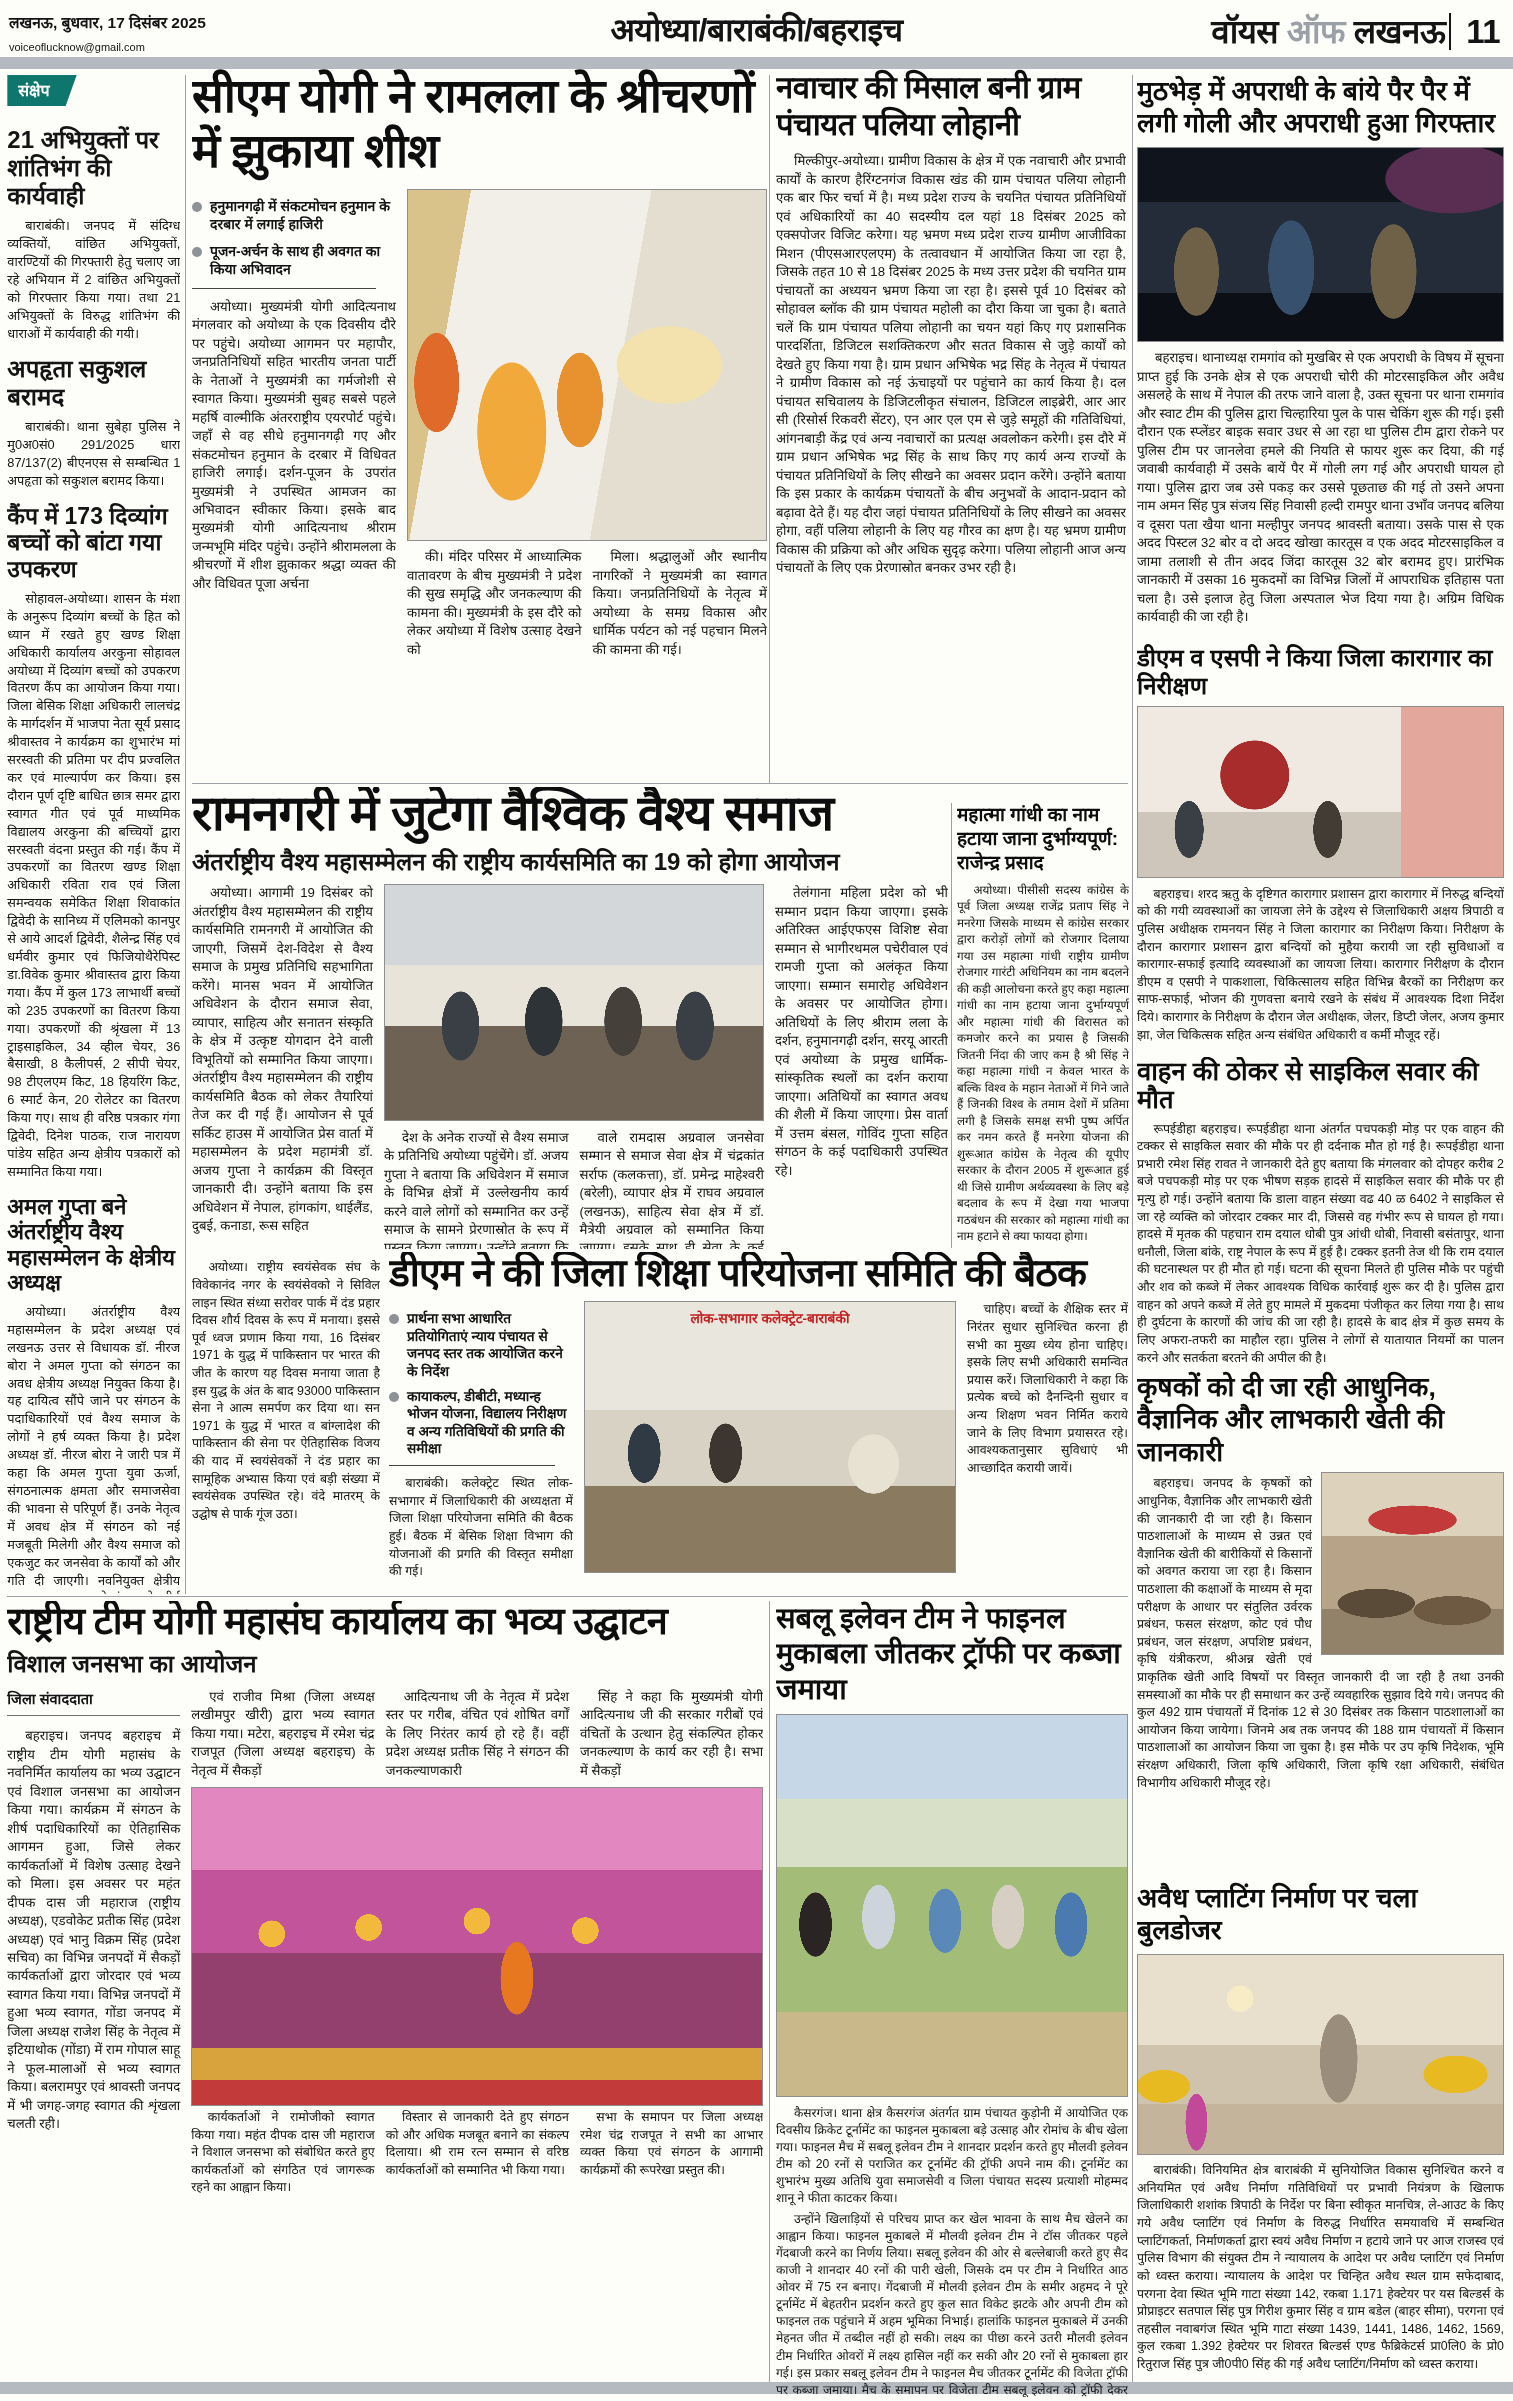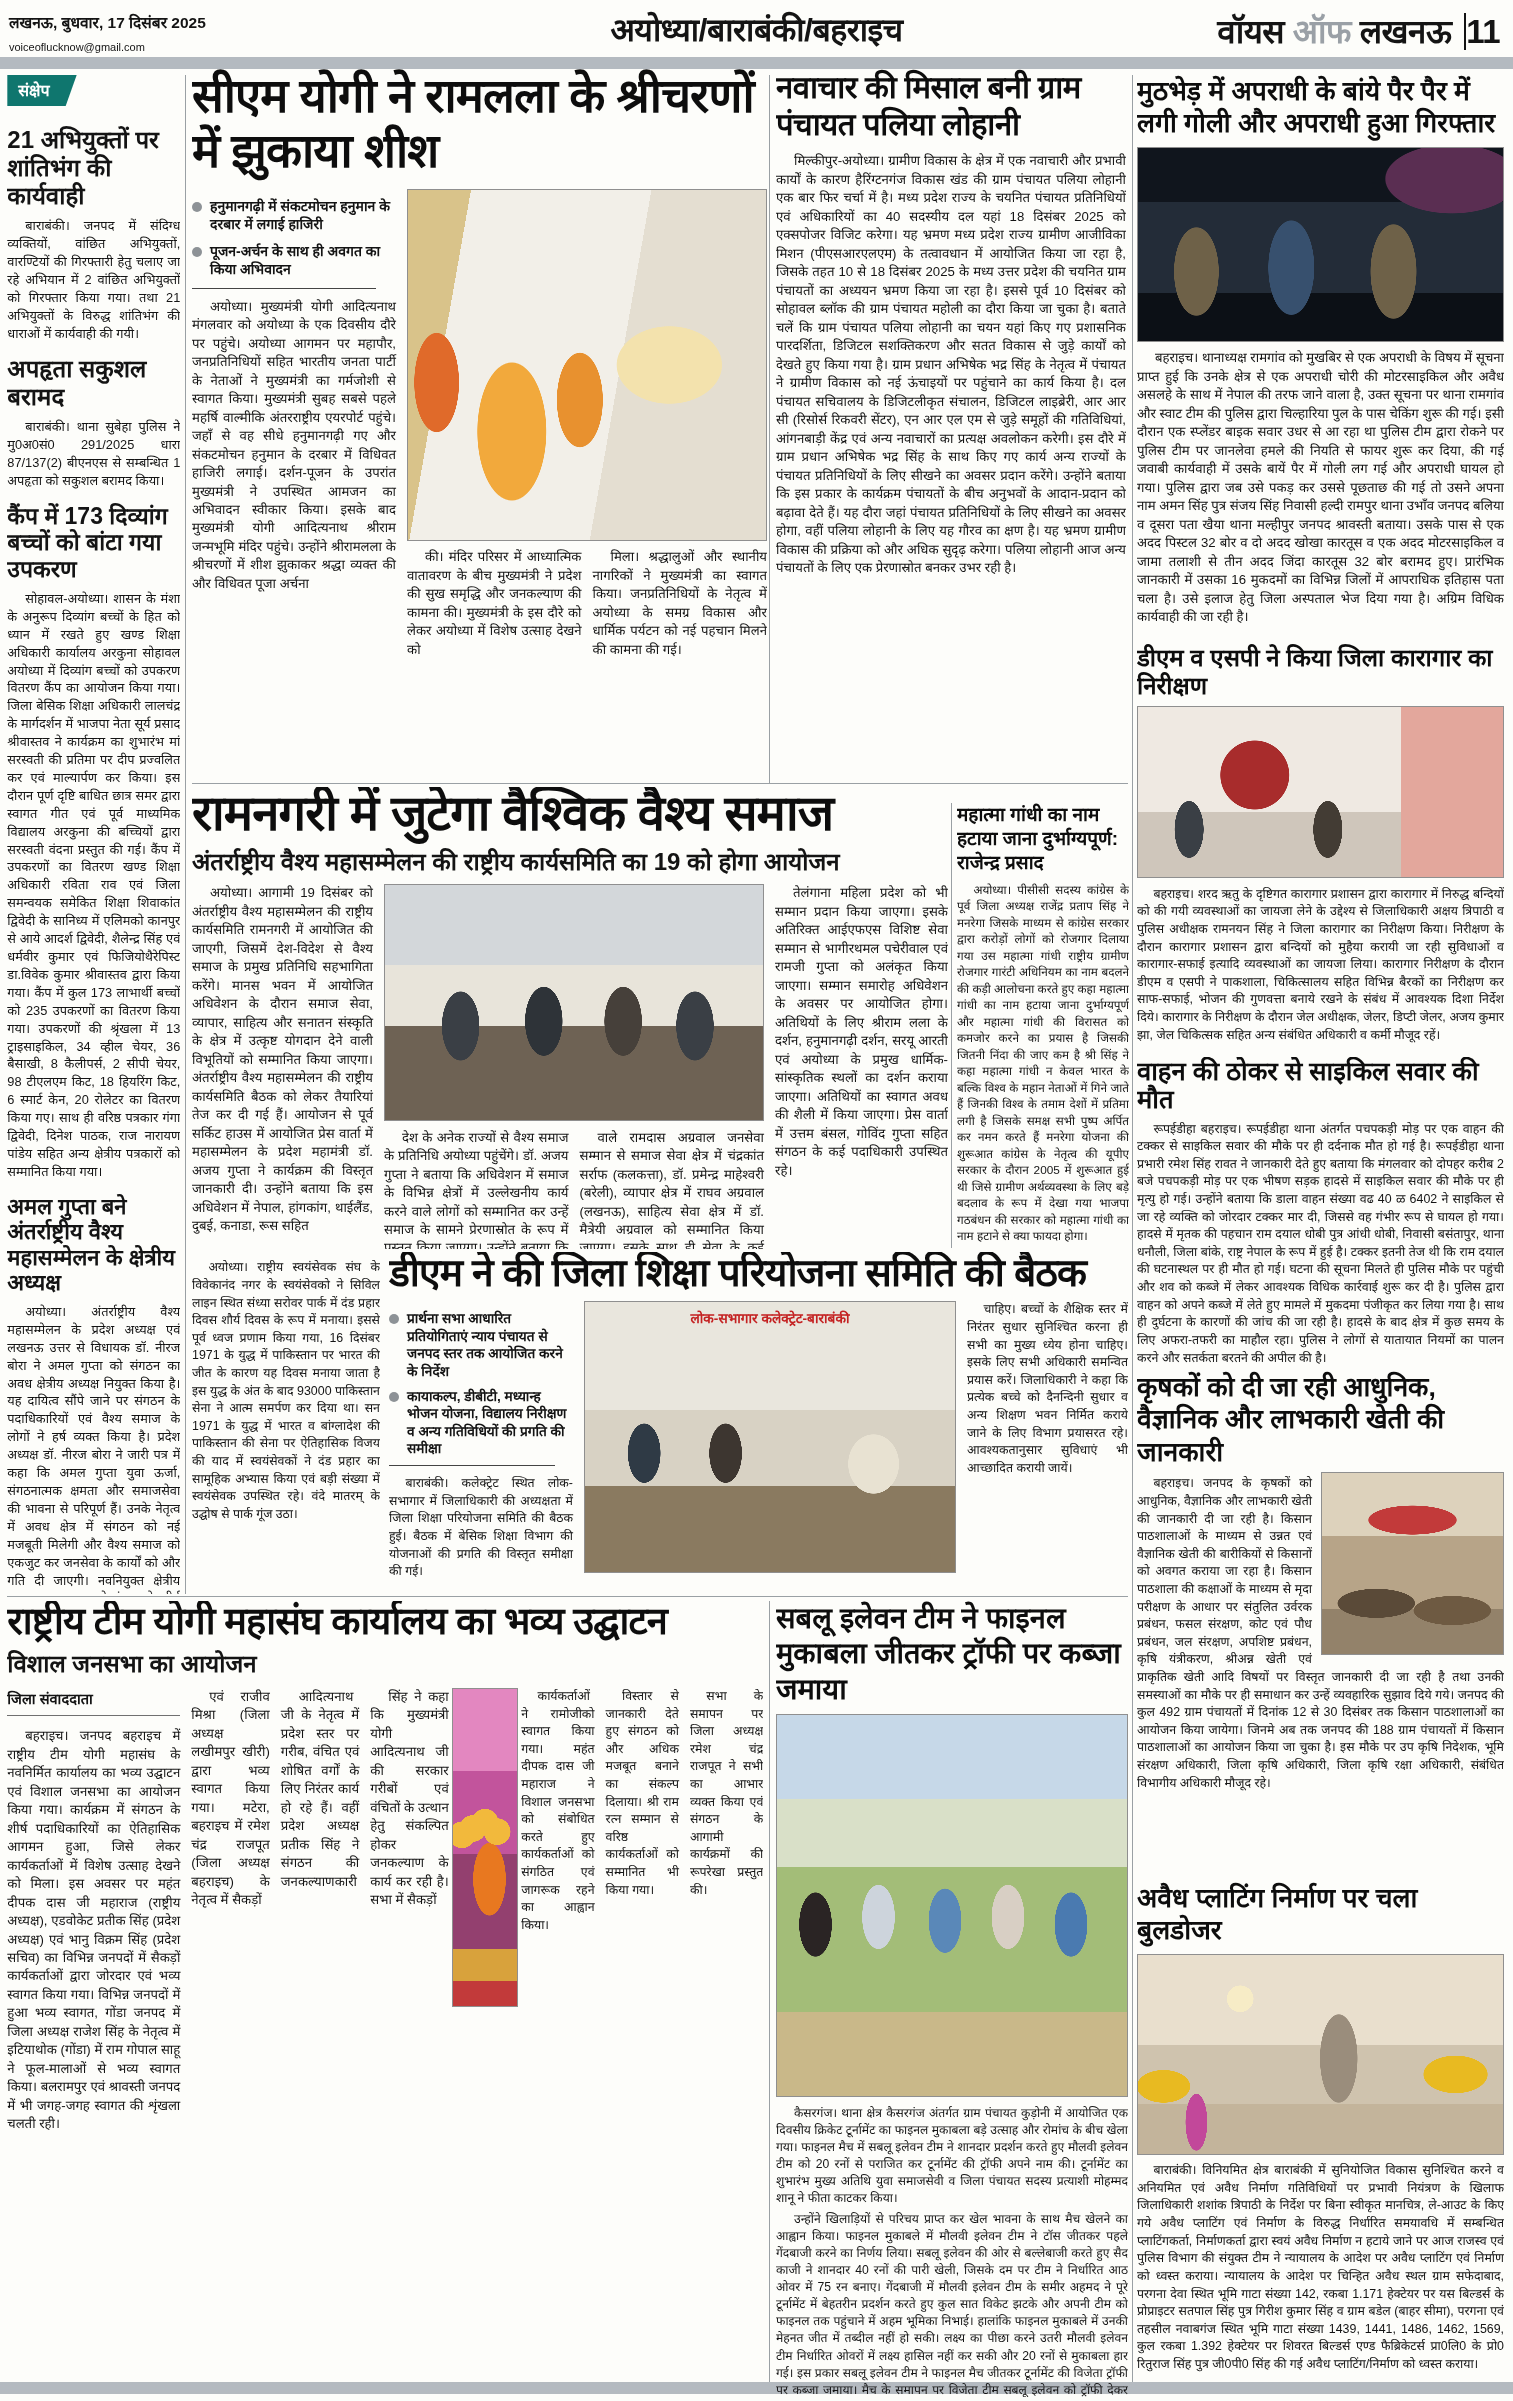--- a/index.html
+++ b/index.html
@@ -5,21 +5,21 @@
   html,body{margin:0;padding:0;background:#e9e9e9;}
   #canvas{position:relative;width:1513px;height:2401px;background:#fdfdfa;margin:0 auto;
           font-family:"Liberation Sans","DejaVu Sans",sans-serif;color:#141414;overflow:hidden;}
   
   .hdr-date{position:absolute;left:9px;top:11px;}
   .hdr-date .d1{font-size:15.5px;font-weight:bold;}
   .hdr-date .d2{font-size:11px;margin-top:8.2px;}
   .hdr-region{position:absolute;left:0;right:0;top:7.3px;text-align:center;font-size:32px;font-weight:bold;letter-spacing:-0.5px;}
   .hdr-mast{position:absolute;right:12.8px;top:8.2px;font-size:33px;font-weight:bold;letter-spacing:-0.5px;}
   .hdr-mast .grey{color:#9aa0a6;}
-  .hdr-mast .pno{border-left:2.7px solid #141414;margin-left:13px;padding-left:0;}
+  .hdr-mast .pno{border-left:2.7px solid #141414;margin-left:4px;padding-left:15px;}
   .bar{position:absolute;left:0;width:1513px;height:12px;background:#b4bac0;}
   
   .vr,.hr{position:absolute;background:#9aa0a4;}
   .vr{width:0.9px;}
   .hr{height:0.9px;}
   
   .art{position:absolute;overflow:hidden;box-sizing:border-box;}
   .hl{font-weight:bold;color:#0d0d0d;margin:0;}
   .hl-xxl{font-size:47px;line-height:1.16;letter-spacing:-0.9px;}
   .hl-lg{font-size:31px;line-height:1.2;letter-spacing:-0.5px;}
@@ -125,21 +125,21 @@
   .art-rss{left:192px;top:1252px;width:188px;height:341px;}
   .art-dm{left:389px;top:1252px;width:739px;height:341px;}
   .dm-row{display:flex;gap:11px;margin-top:7.3px;}
   .dm-b{flex:none;width:184px;}
   .dm-b .bullets li{font-size:13.7px;margin-bottom:7.3px;}
   .dm-ph{flex:none;width:372px;}
   .dm-side{flex:1;min-width:0;}
   .art-rt{left:7.3px;top:1601px;width:756px;height:796px;}
   .rt-row{display:flex;gap:11px;margin-top:9px;}
   .rt-c1{flex:none;width:173px;}
-  .rt-main{flex:1;min-width:0;display:flex;flex-direction:row;gap:3px;}
+  .rt-main{flex:1;min-width:0;display:flex;flex-direction:column;gap:3px;}
   .rt-top,.rt-bot{display:flex;gap:11px;}
   .rt-top p,.rt-bot p{flex:1;min-width:0;}
   .art-sab{left:776px;top:1601px;width:352px;height:796px;}
   .art-sab p{font-size:12.2px;}
   .ftr{top:2382px;}
 </style>
 </head>
 <body>
 
 <div id="canvas">

